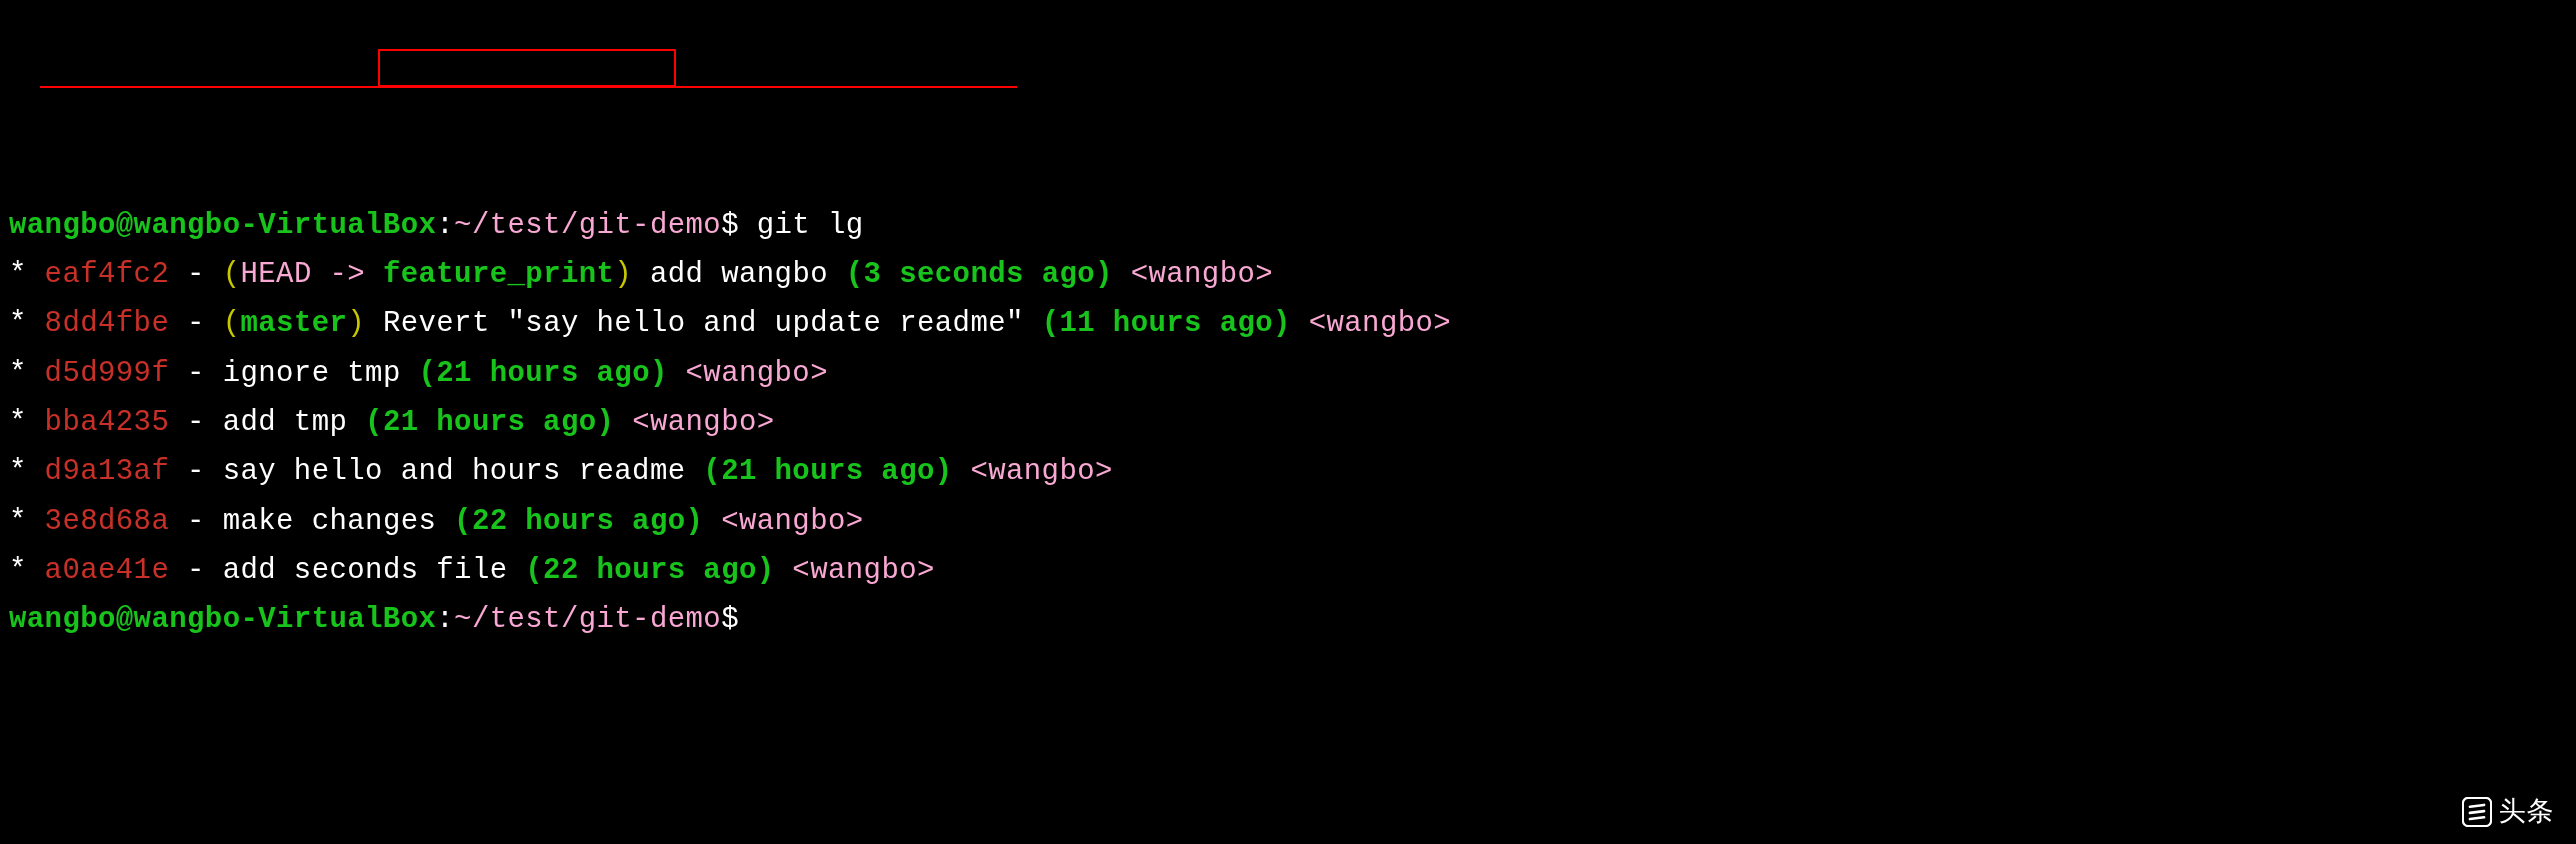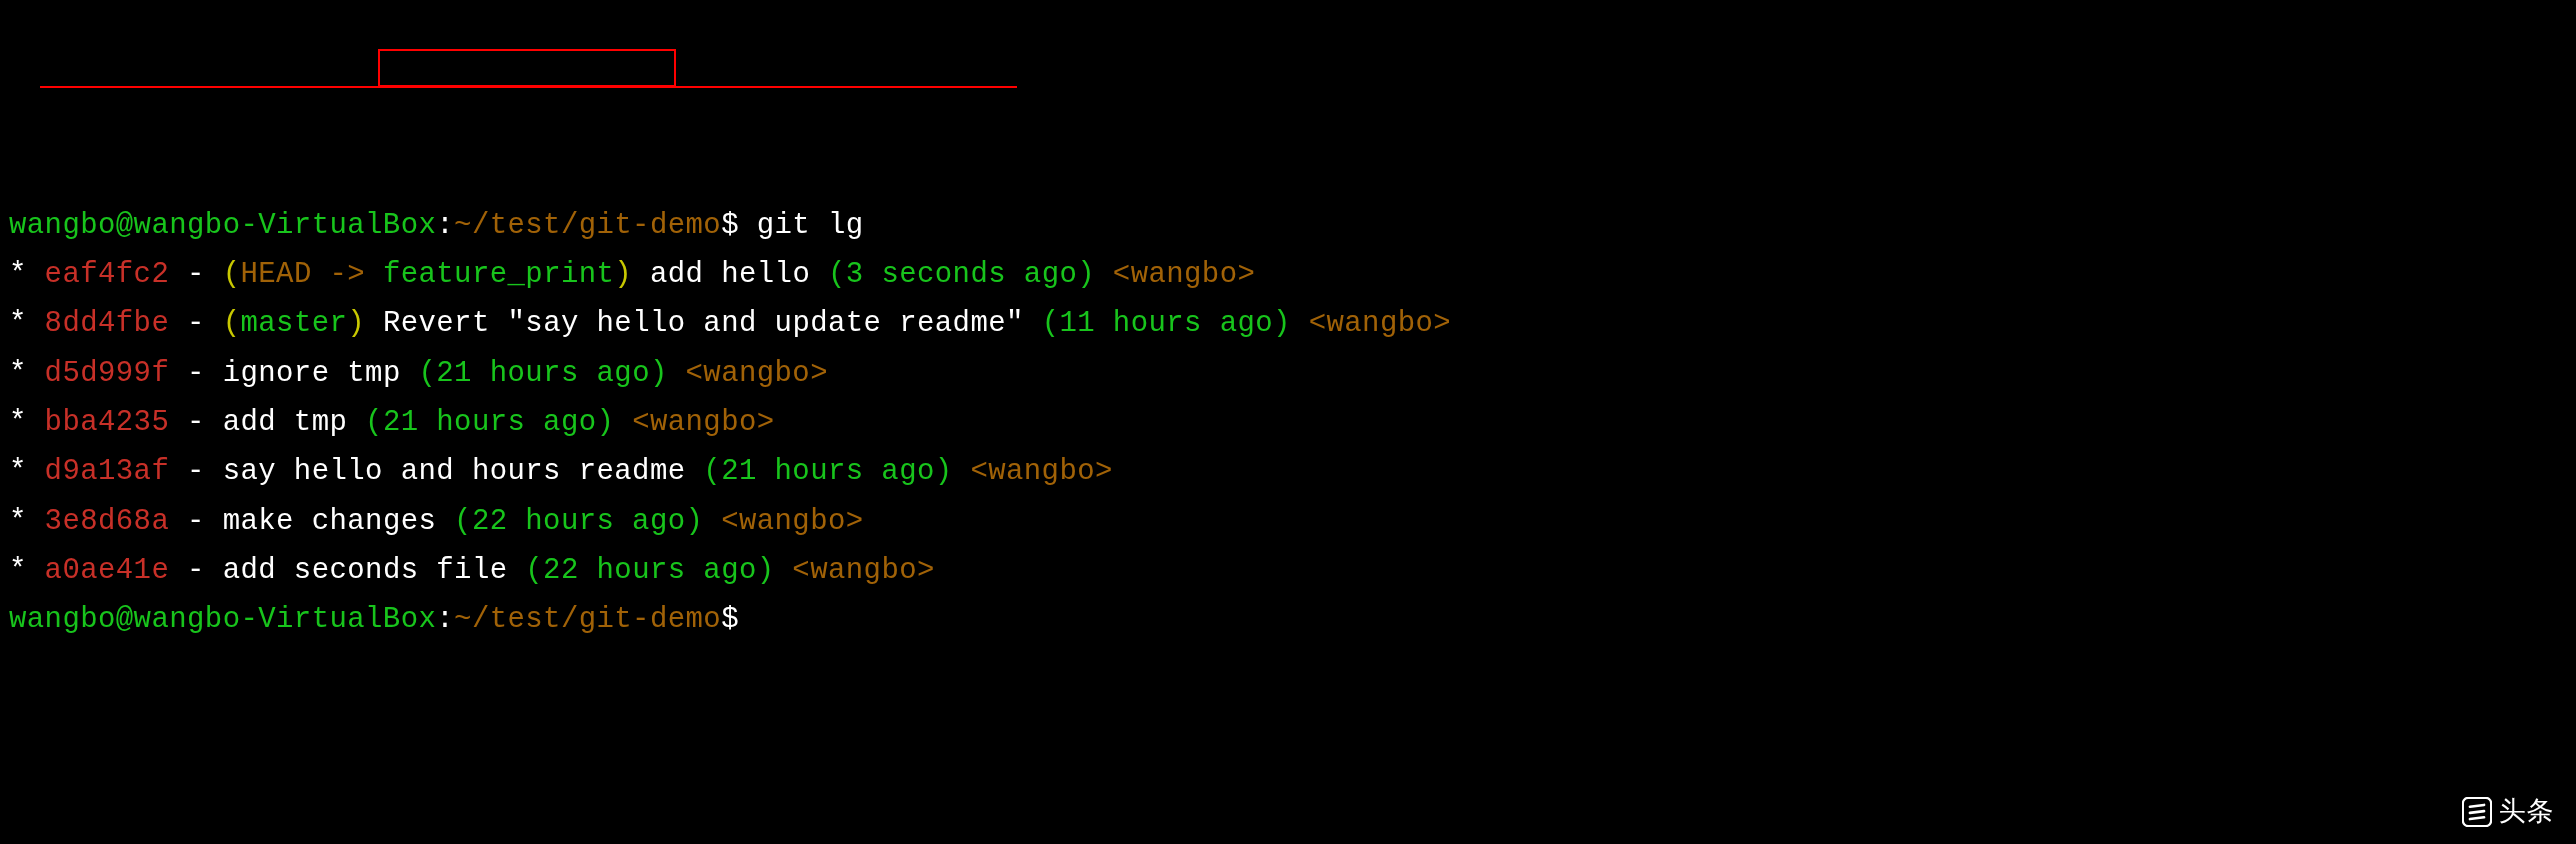--- a/index.html
+++ b/index.html
@@ -11,23 +11,23 @@
     color: #ffffff;
     padding: 3.6px 9px;
     white-space: pre-wrap;
     word-break: break-all;
     width: 2576px;
     height: 844px;
     overflow: hidden;
     position: relative;
     letter-spacing: 0.4px;
   }
-  .green  { color: #18c41c; }
+  .green  { color: #18c41c; font-weight: bold; }
   .white  { color: #ffffff; }
-  .blue   { color: #a16207; }
+  .blue   { color: #f9a8d4; }
   .red    { color: #c83028; text-align: right; }
   .yellow { color: #c8c800; }
   .highlight-box {
     position: absolute;
     border: 2.7px solid #ff0000;
     top: 49px;
     left: 378px;
     width: 298px;
     height: 38px;
     pointer-events: none;
@@ -59,21 +59,21 @@
   }
   .watermark svg { margin-right: 7.2px; }
   #terminal-content { display: block; }
 </style>
 </head>
 <body>
 
 
 
 <div id="terminal-content"><span class="green">wangbo@wangbo-VirtualBox</span><span class="white">:</span><span class="blue">~/test/git-demo</span><span class="white">$</span><span class="white"> git lg</span>
-<span class="white">* </span><span class="red">eaf4fc2</span><span class="white"> - </span><span class="yellow">(</span><span class="blue">HEAD -&gt; </span><span class="green">feature_print</span><span class="yellow">)</span><span class="white"> add hello </span><span class="green">(3 seconds ago)</span><span class="blue"> &lt;wangbo&gt;</span>
+<span class="white">* </span><span class="red">eaf4fc2</span><span class="white"> - </span><span class="yellow">(</span><span class="blue">HEAD -&gt; </span><span class="green">feature_print</span><span class="yellow">)</span><span class="white"> add wangbo </span><span class="green">(3 seconds ago)</span><span class="blue"> &lt;wangbo&gt;</span>
 <span class="white">* </span><span class="red">8dd4fbe</span><span class="white"> - </span><span class="yellow">(</span><span class="green">master</span><span class="yellow">)</span><span class="white"> Revert "say hello and update readme" </span><span class="green">(11 hours ago)</span><span class="blue"> &lt;wangbo&gt;</span>
 <span class="white">* </span><span class="red">d5d999f</span><span class="white"> - </span><span class="white">ignore tmp </span><span class="green">(21 hours ago)</span><span class="blue"> &lt;wangbo&gt;</span>
 <span class="white">* </span><span class="red">bba4235</span><span class="white"> - </span><span class="white">add tmp </span><span class="green">(21 hours ago)</span><span class="blue"> &lt;wangbo&gt;</span>
 <span class="white">* </span><span class="red">d9a13af</span><span class="white"> - </span><span class="white">say hello and hours readme </span><span class="green">(21 hours ago)</span><span class="blue"> &lt;wangbo&gt;</span>
 <span class="white">* </span><span class="red">3e8d68a</span><span class="white"> - </span><span class="white">make changes </span><span class="green">(22 hours ago)</span><span class="blue"> &lt;wangbo&gt;</span>
 <span class="white">* </span><span class="red">a0ae41e</span><span class="white"> - </span><span class="white">add seconds file </span><span class="green">(22 hours ago)</span><span class="blue"> &lt;wangbo&gt;</span>
 <span class="green">wangbo@wangbo-VirtualBox</span><span class="white">:</span><span class="blue">~/test/git-demo</span><span class="white">$</span></div>
 
 <div class="highlight-box"></div>
 <div class="underline-box"></div>

